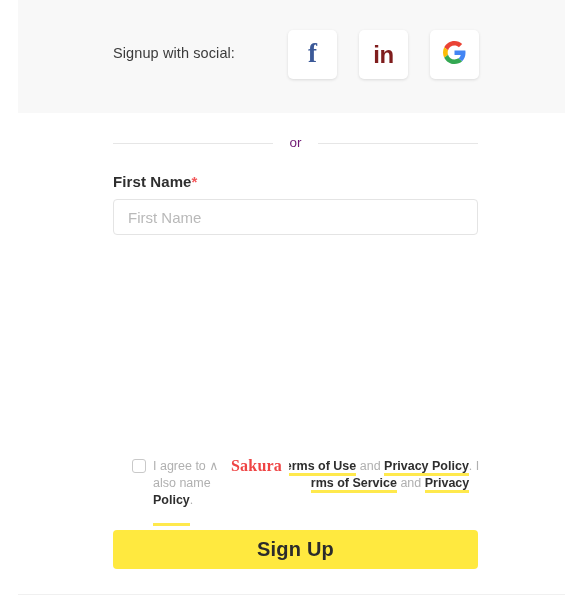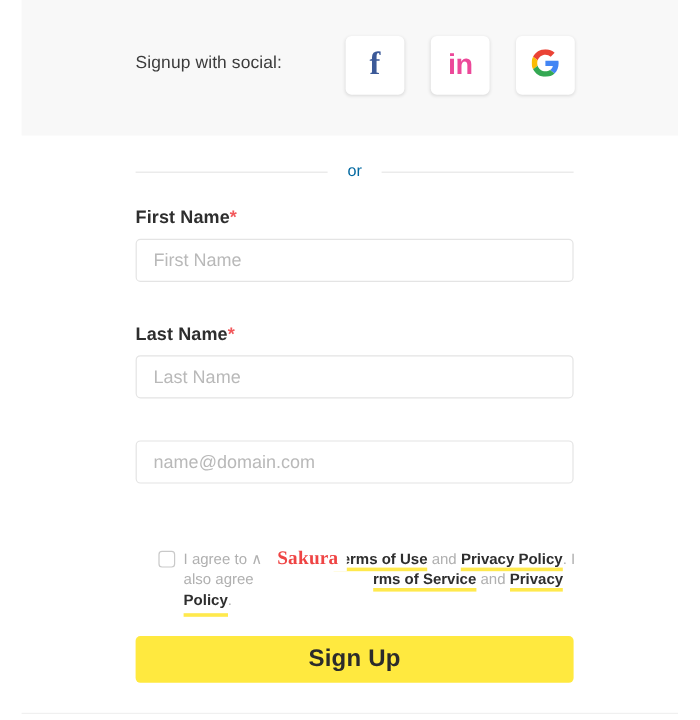--- a/index.html
+++ b/index.html
@@ -76,21 +76,21 @@
     font-size: 27px;
     color: #3b5998;
     line-height: 1;
     margin-top: -2px;
   }
 
   .li-glyph {
     font-family: "Liberation Sans", sans-serif;
     font-weight: bold;
     font-size: 24px;
-    color: #ec4899;
+    color: #7f1d1d;
     line-height: 1;
     letter-spacing: -0.5px;
   }
 
   
   .divider {
     position: absolute;
     left: 95px;
     top: 133px;
     width: 365px;
@@ -104,21 +104,21 @@
   }
   .divider .line.left  { left: 0;    width: 160px; }
   .divider .line.right { right: 0;   width: 160px; }
   .divider .or {
     position: absolute;
     left: 0;
     top: 0;
     width: 365px;
     text-align: center;
     font-size: 13.5px;
-    color: #0369a1;
+    color: #701a75;
     line-height: 20px;
   }
 
   
   .field { position: absolute; left: 95px; width: 365px; }
   .field-label {
     font-size: 15px;
     font-weight: bold;
     color: #2e2e2e;
     margin-bottom: 9px;
@@ -172,21 +172,21 @@
     top: 6px;
     width: 90px;
     font-size: 12.5px;
     line-height: 17px;
     color: #b0b0b0;
   }
   .consent-base .lnk-b {
     color: #2e2e2e;
     font-weight: bold;
     border-bottom: 3px solid #ffe94d;
-    padding-bottom: 4px;
+    padding-bottom: 16px;
   }
 
   
   .consent-over {
     position: absolute;
     left: 165px;
     top: 6px;
     width: 230px;
     font-size: 12.5px;
     line-height: 17px;
@@ -277,37 +277,30 @@
       <div class="or">or</div>
     </div>
 
     <div class="field" id="field-first">
       <div class="field-label">
         <span>First Name</span><span class="req">*</span>
       </div>
       <input class="field-input" type="text" placeholder="First Name" style="">
     </div>
 
-    <div class="field" id="field-last">
-      <div class="field-label">
-        <span>Last Name</span><span class="req">*</span>
-      </div>
-      <input class="field-input" type="text" placeholder="Last Name" style="">
-    </div>
 
     <div class="field" id="field-email">
-      <input class="field-input" type="text" placeholder="name@domain.com" style="">
     </div>
 
     <div class="consent">
       <div class="consent-check"></div>
 
       <div class="consent-base">
         <span>I agree to </span><span>∧</span>
-        <span>also agree</span>
+        <span>also name</span>
         <span class="lnk-b">Policy</span><span>.</span>
       </div>
 
       <div class="consent-over">
         <div class="row1"><span class="lnk">Terms of Use</span><span> and </span><span class="lnk">Privacy Policy</span><span>. I</span></div>
         <div class="row2"><span class="lnk">rms of Service</span><span> and </span><span class="lnk">Privacy</span></div>
       </div>
 
       <div class="brand-overlay">Sakura</div>
     </div>

